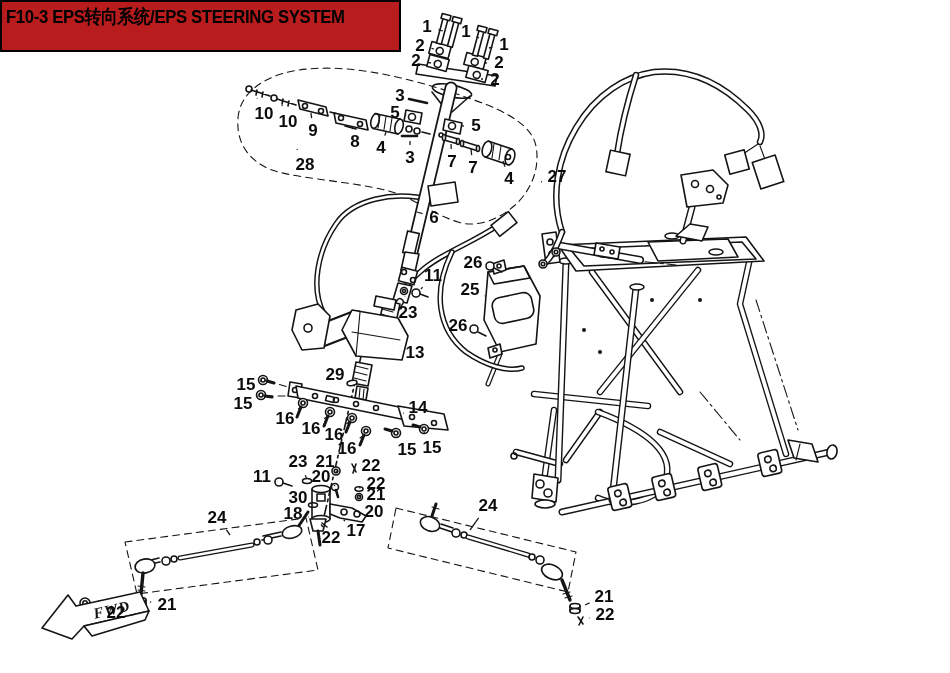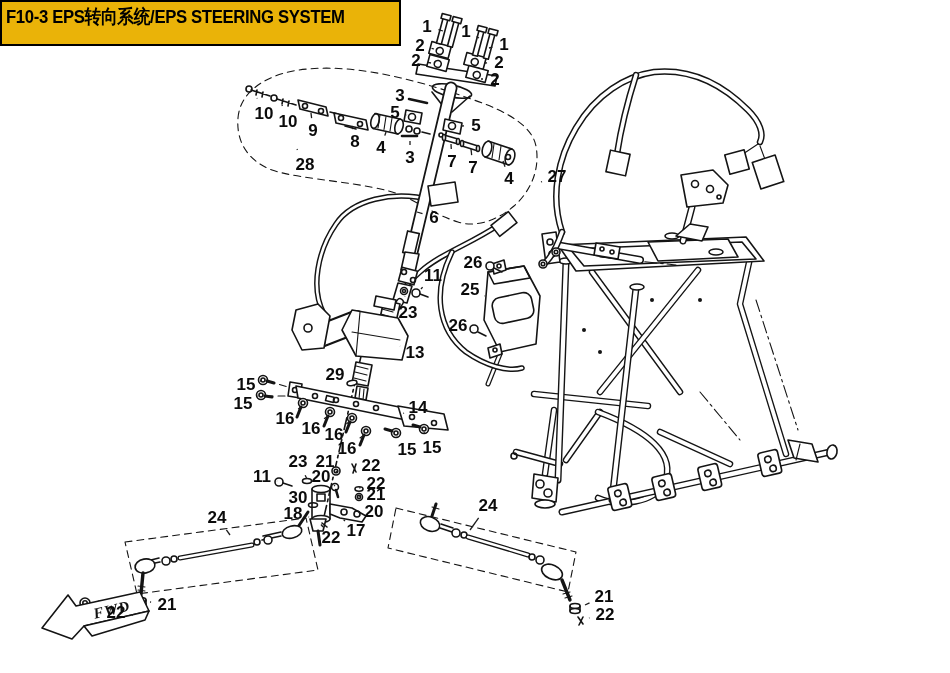--- a/index.html
+++ b/index.html
@@ -1,20 +1,20 @@
 <!DOCTYPE html>
 <html><head>
 <meta charset="utf-8">
 <style>
   html,body{margin:0;padding:0;background:#fff;}
   #stage{position:relative;width:950px;height:673px;background:#fff;overflow:hidden;
          font-family:"Liberation Sans",sans-serif;}
   #diagram{position:absolute;left:0;top:0;}
-  #title-box{position:absolute;left:0;top:0;height:30px;border:2.6px solid #000;background:#eab308;
-             display:flex;align-items:center;padding:0 8px 12px 4px;z-index:6;}
+  #title-box{position:absolute;left:0;top:0;height:30px;border:2.6px solid #000;background:#b91c1c;
+             display:flex;align-items:center;padding:0 8px 18px 4px;z-index:6;}
   #title-box span{font-weight:bold;font-size:19px;white-space:nowrap;letter-spacing:-0.4px;
                   transform:scaleX(.88);transform-origin:0 50%;color:#000;}
   .o{fill:#fff;stroke:#141414;stroke-width:1.6;stroke-linejoin:round;}
   .l{fill:none;stroke:#141414;stroke-width:1.6;stroke-linecap:round;stroke-linejoin:round;}
   .thin{stroke-width:1.1;}
   .dash{stroke-dasharray:7 5;}
   .dashdot{stroke-dasharray:12 4 2.5 4;}
   .tb{fill:none;stroke:#141414;stroke-linecap:round;stroke-linejoin:round;}
   .tw{fill:none;stroke:#fff;stroke-linecap:round;stroke-linejoin:round;}
   .callout{font:bold 17px "Liberation Sans",sans-serif;fill:#0b0b0b;text-anchor:middle;}

